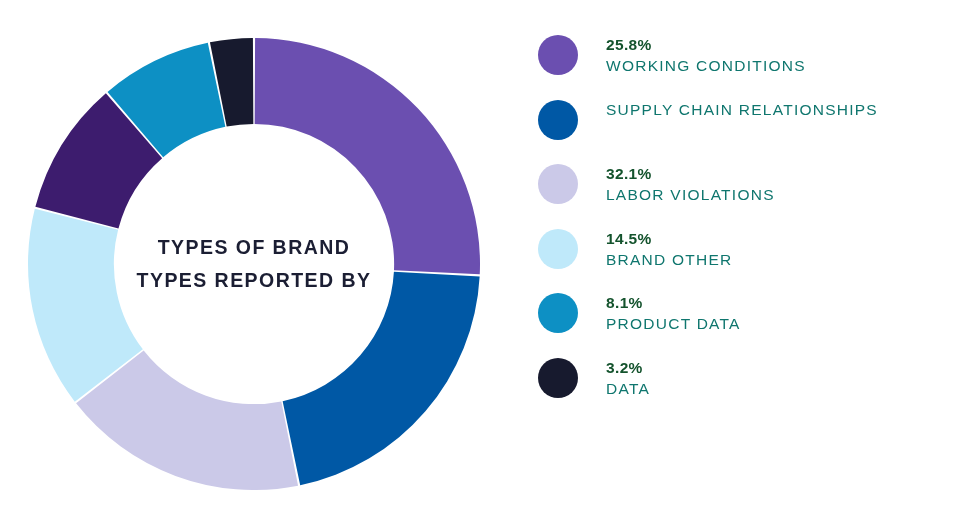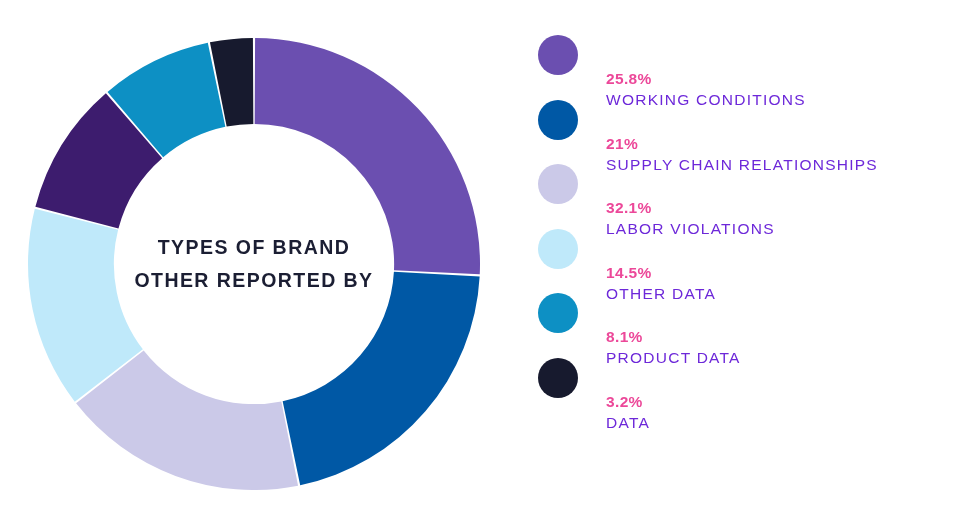--- a/index.html
+++ b/index.html
@@ -74,30 +74,29 @@
   .legend-text {
     margin-left: 28px;
     padding-top: 6px;
   }
   .legend-pct {
     display: block;
     font-size: 15.5px;
     font-weight: 700;
     letter-spacing: 0.35px;
     line-height: 21px;
-    color: #ec4899;
-    margin-top: 34px;
+    color: #14532d;
   }
   .legend-label {
     display: block;
     font-size: 15.5px;
     font-weight: 400;
     letter-spacing: 1.25px;
     line-height: 22px;
-    color: #6d28d9;
+    color: #0f766e;
     white-space: nowrap;
   }
 </style>
 </head>
 <body>
 
 <div id="figure">
 
   <div id="donut-wrap">
     <svg id="donut-svg" viewBox="0 0 452 452">
@@ -107,51 +106,50 @@
           <path d="M 270.07106934417584 447.6613201414736 A 226 226 0 0 1 48.09185538040134 365.372493979307 L 115.69695033584883 312.41094626717035 A 140.12 140.12 0 0 0 253.32406299338905 363.4300184877136 Z" fill="#CBC9E8"></path>
           <path d="M 46.7621927959851 363.6583033045823 A 226 226 0 0 1 6.832968555283941 170.8473724314893 L 90.11644050427606 191.80537090752338 A 140.12 140.12 0 0 0 114.87255953351077 311.34814804884104 Z" fill="#BFE9FA"></path>
           <path d="M 7.372485332118174 168.74609331979943 A 226 226 0 0 1 77.86466610347671 55.319237020203275 L 134.15609298415558 120.17792695252602 A 140.12 140.12 0 0 0 90.45094090591326 190.50257785827563 Z" fill="#3D1C6E"></path>
           <path d="M 79.50988369103061 53.905125515648706 A 226 226 0 0 1 179.80319789823665 4.771937865987439 L 197.35798269690673 88.8386014769122 A 140.12 140.12 0 0 0 135.176127888439 119.3011778197022 Z" fill="#0D90C4"></path>
           <path d="M 181.928930655824 4.338679858526433 A 226 226 0 0 1 224.91528203461564 0.0026031412406553045 L 225.3274748614617 85.8816139475692 A 140.12 140.12 0 0 0 198.6759370066109 88.5699815122864 Z" fill="#171A2E"></path>
         </g>
     </svg>
 
     <div id="donut-center-text">
       <span class="tline">TYPES OF BRAND</span>
-      <span class="tline">OTHER REPORTED BY</span>
+      <span class="tline">TYPES REPORTED BY</span>
     </div>
   </div>
 
   <div id="legend">
       <div class="legend-item">
         <span class="legend-swatch" style="background: rgb(107, 79, 176);"></span>
         <span class="legend-text">
           <span class="legend-pct">25.8%</span>
           <span class="legend-label">WORKING CONDITIONS</span>
         </span>
       </div>
       <div class="legend-item">
         <span class="legend-swatch" style="background: rgb(0, 88, 165);"></span>
         <span class="legend-text">
-          <span class="legend-pct">21%</span>
           <span class="legend-label">SUPPLY CHAIN RELATIONSHIPS</span>
         </span>
       </div>
       <div class="legend-item">
         <span class="legend-swatch" style="background: rgb(203, 201, 232);"></span>
         <span class="legend-text">
           <span class="legend-pct">32.1%</span>
           <span class="legend-label">LABOR VIOLATIONS</span>
         </span>
       </div>
       <div class="legend-item">
         <span class="legend-swatch" style="background: rgb(191, 233, 250);"></span>
         <span class="legend-text">
           <span class="legend-pct">14.5%</span>
-          <span class="legend-label">OTHER DATA</span>
+          <span class="legend-label">BRAND OTHER</span>
         </span>
       </div>
       <div class="legend-item">
         <span class="legend-swatch" style="background: rgb(13, 144, 196);"></span>
         <span class="legend-text">
           <span class="legend-pct">8.1%</span>
           <span class="legend-label">PRODUCT DATA</span>
         </span>
       </div>
       <div class="legend-item">

